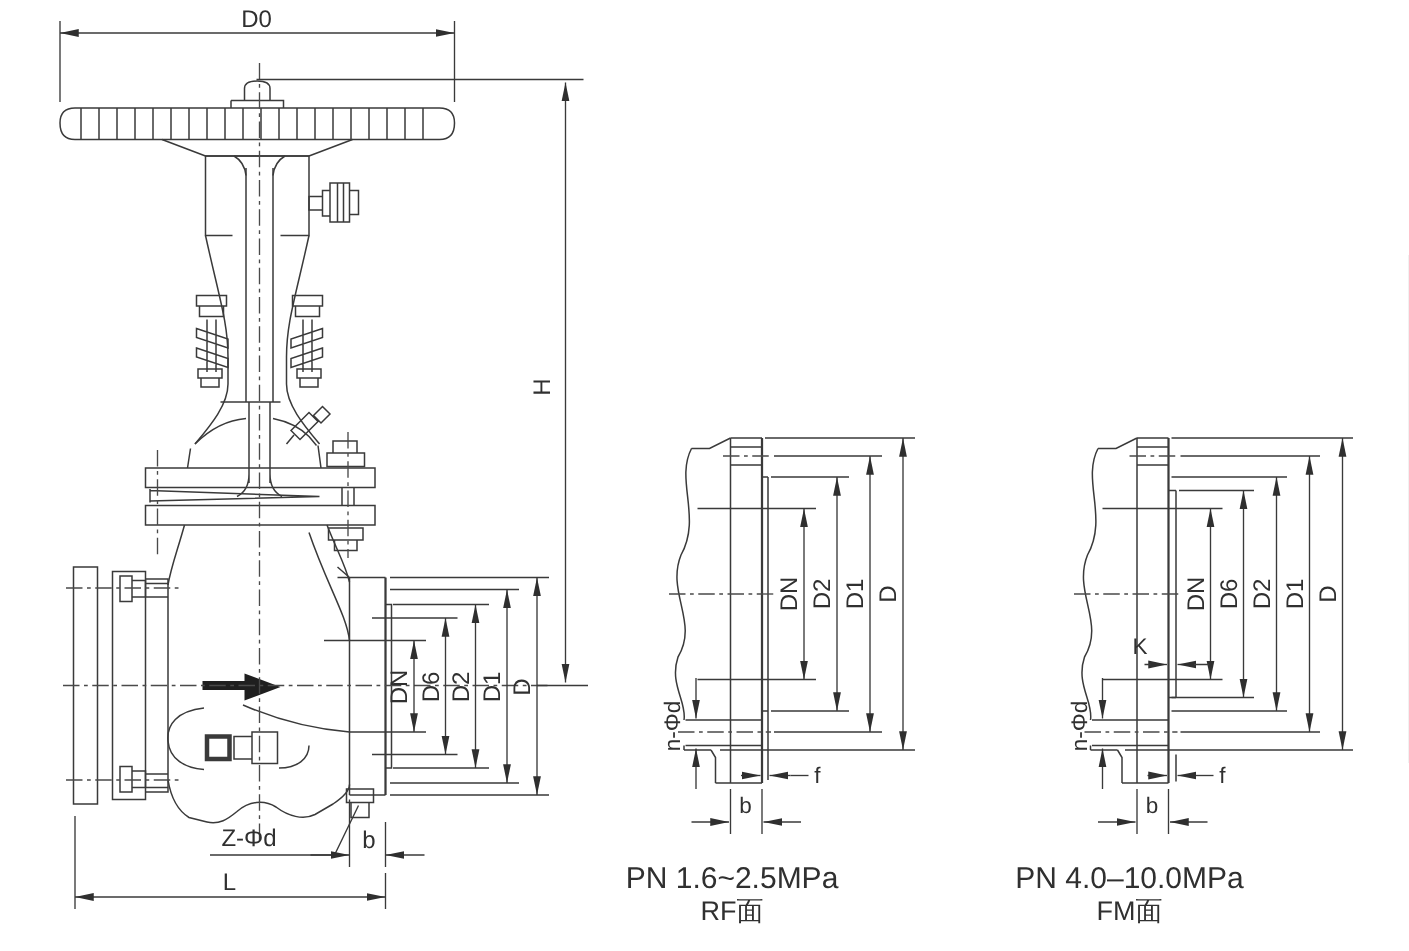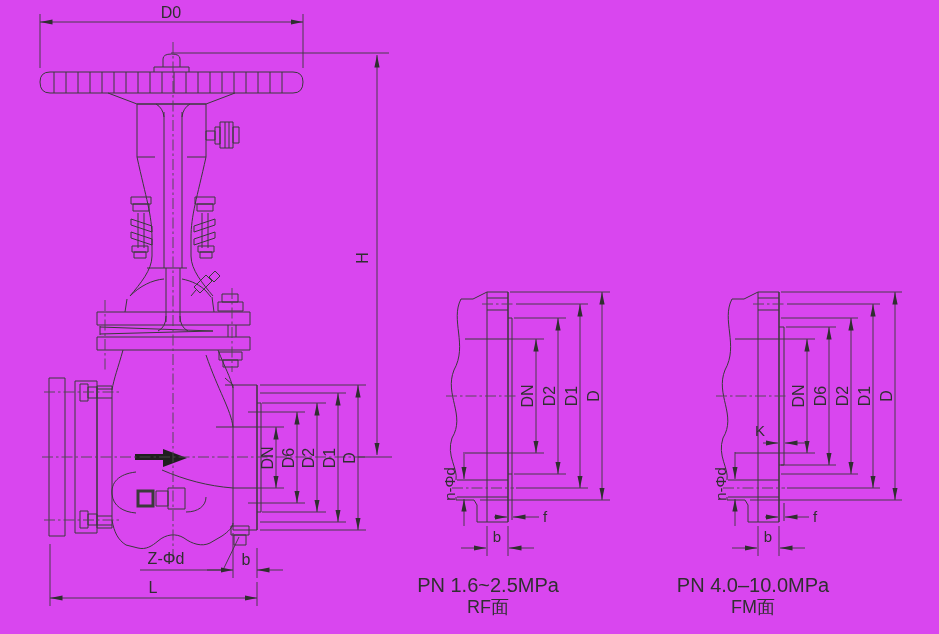--- a/index.html
+++ b/index.html
@@ -1,16 +1,16 @@
 <!DOCTYPE html>
 <html><head>
 <meta charset="utf-8">
 <style>
   html,body{margin:0;padding:0;background:#e8e8e8;}
-  .stage{width:939px;height:634px;background:#d946ef;position:relative;overflow:hidden;
+  .stage{width:939px;height:634px;background:#ffffff;position:relative;overflow:hidden;
          font-family:"Liberation Sans","DejaVu Sans",sans-serif;}
   svg{display:block;}
   .ln path,.ln line{fill:none;stroke:#3a3a3a;stroke-width:1;stroke-linecap:butt;}
   .ln .thick{stroke-width:1.5;}
   .ln .heavy{stroke-width:3;}
   .dim path,.dim line{fill:none;stroke:#3a3a3a;stroke-width:0.9;}
   .cl path{fill:none;stroke:#4a4a4a;stroke-width:0.9;stroke-dasharray:11 3 2.5 3;}
   text{fill:#303030;font-family:"Liberation Sans","DejaVu Sans",sans-serif;}
   .lbl{font-size:16px;}
   .lbl-s{font-size:15px;}

